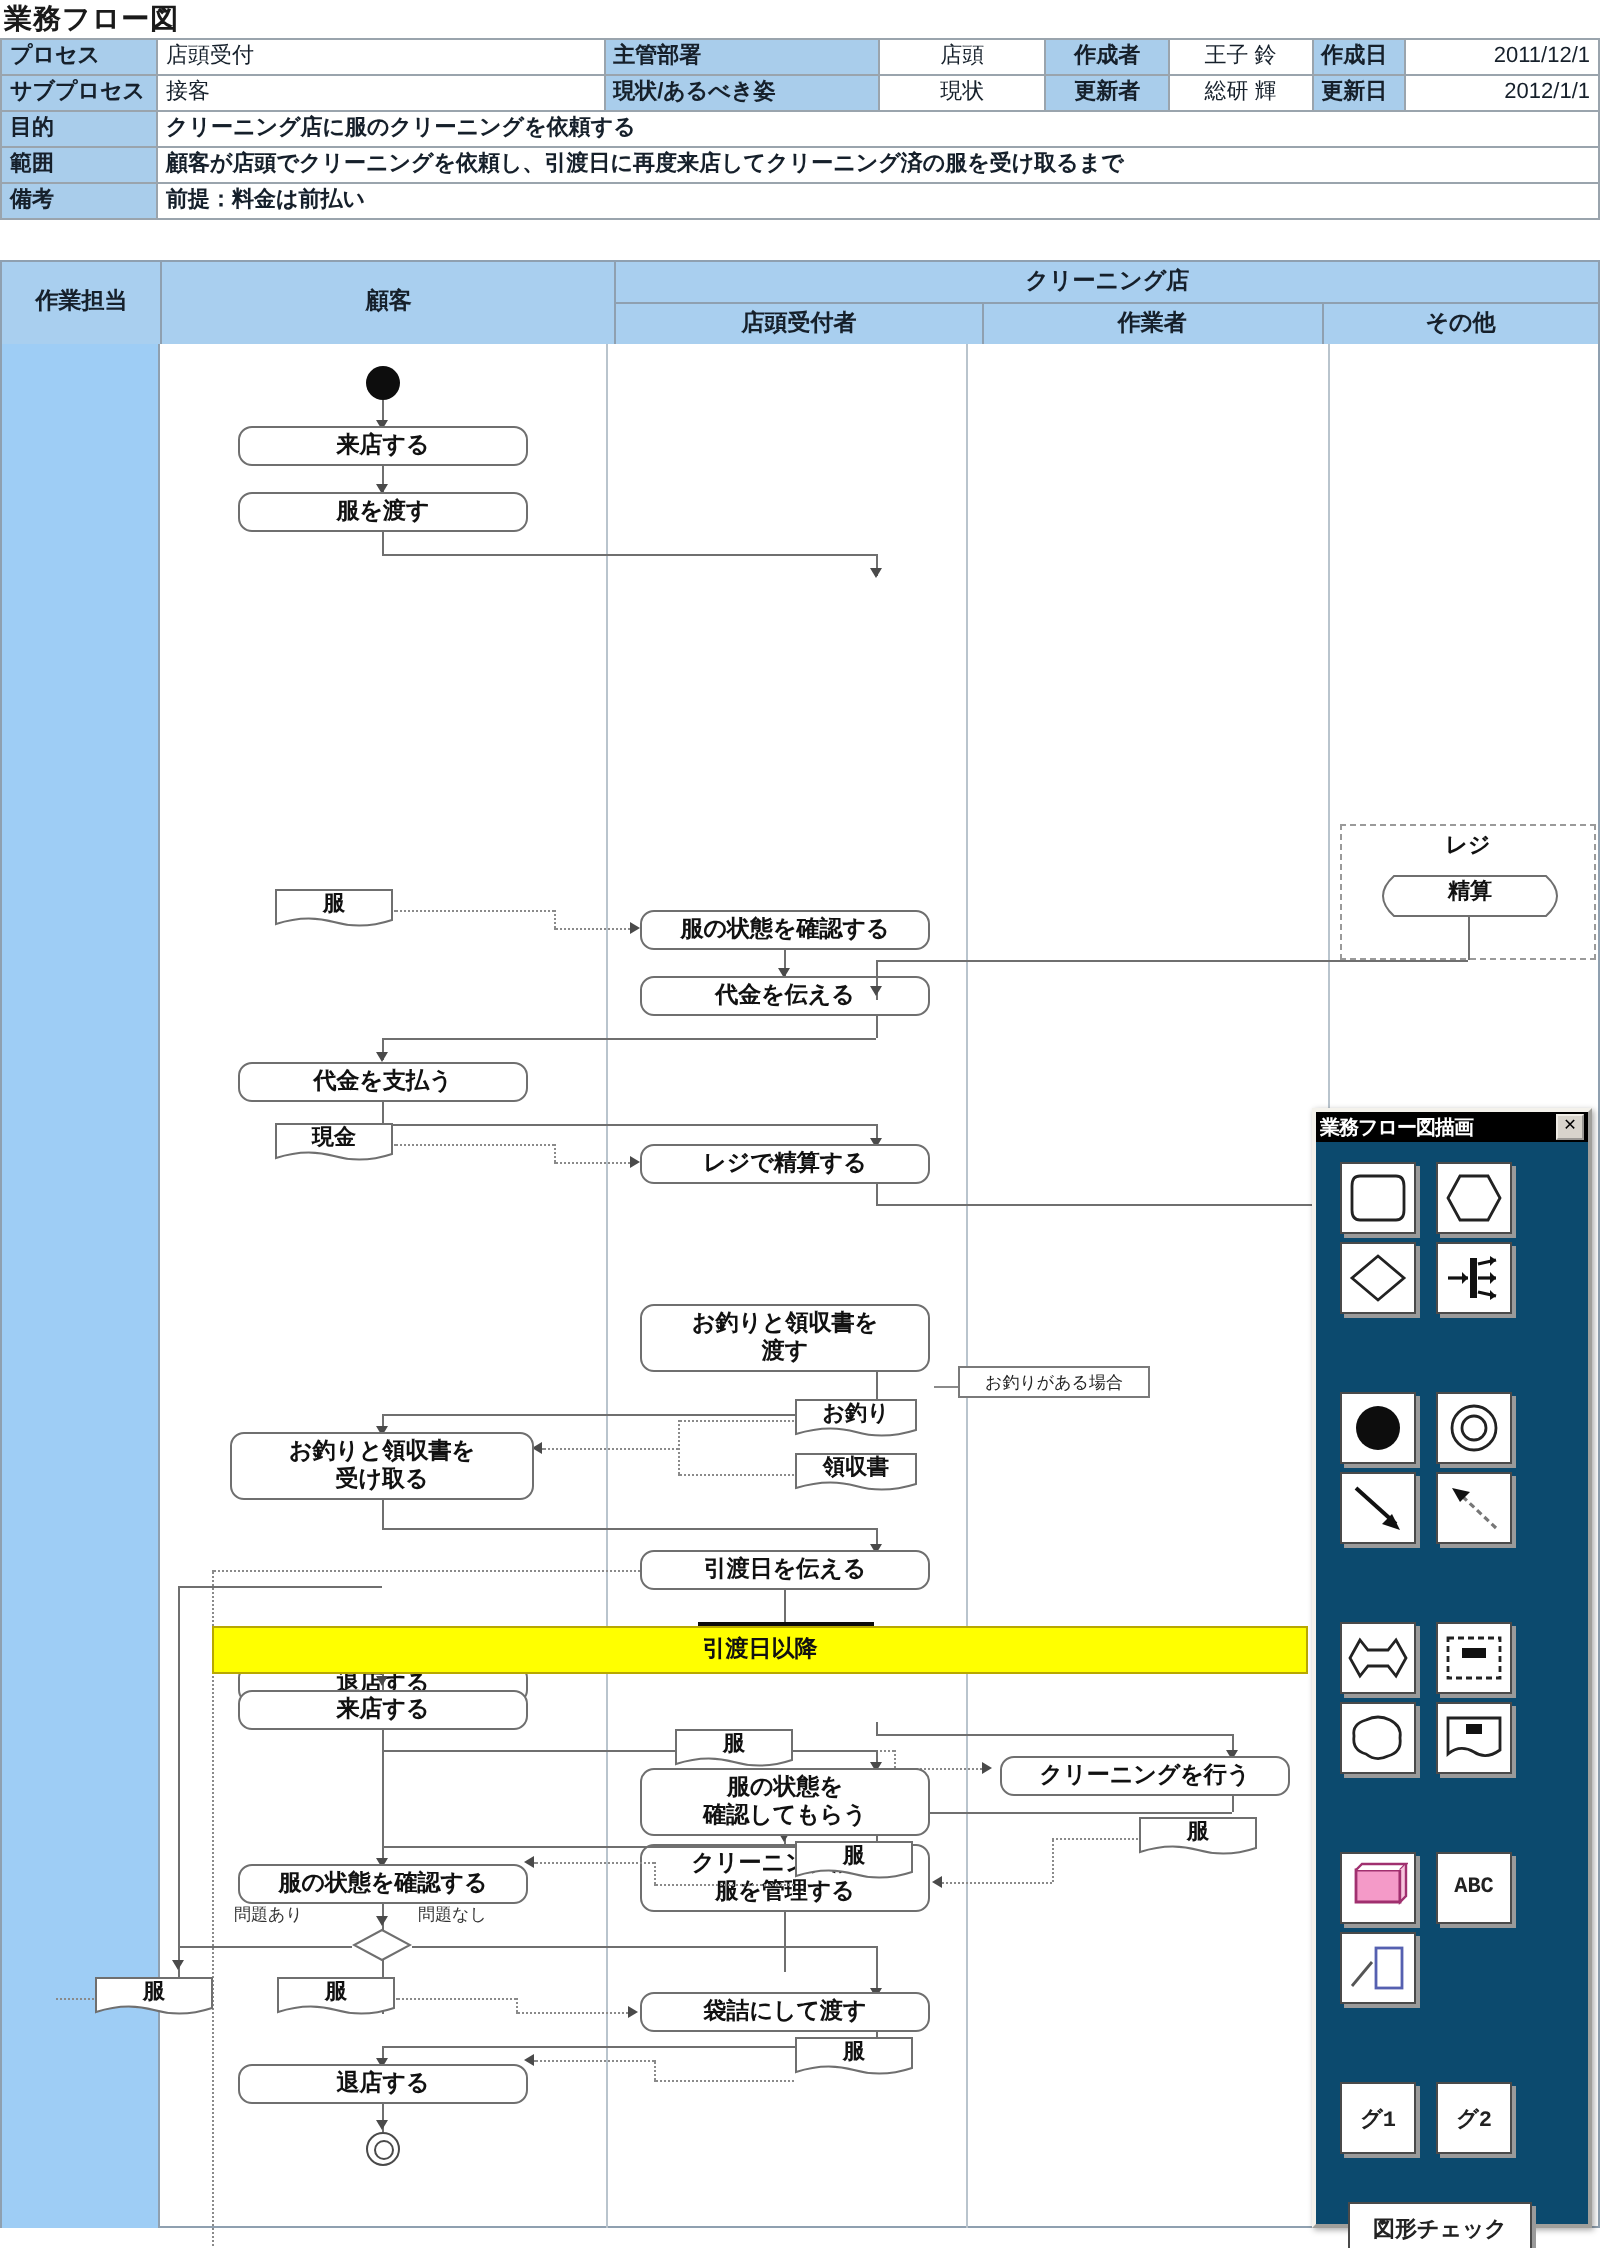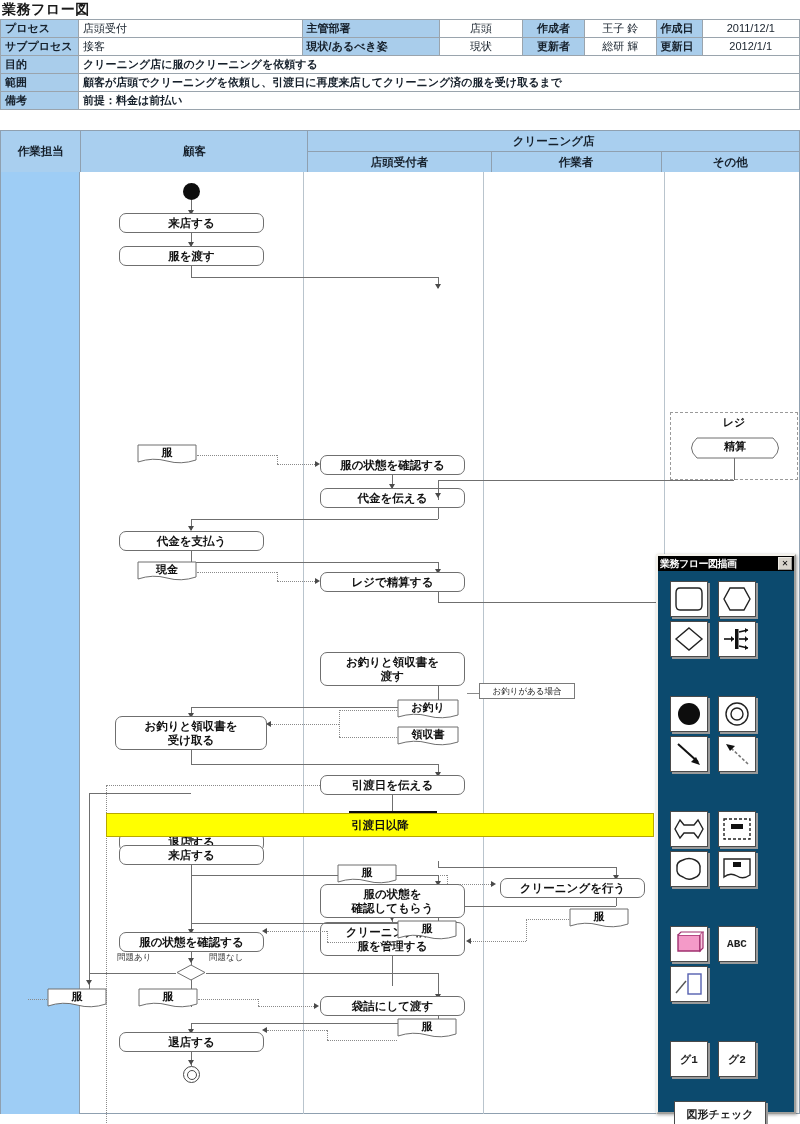--- a/index.html
+++ b/index.html
@@ -43,21 +43,21 @@
     line-height: 15px;
     white-space: nowrap;
     overflow: hidden;
   }
   .lbl {
     background: #a9cdeb;
     font-weight: 700;
   }
   .val { background: #ffffff; }
   .ctr { text-align: center; }
-  .rgt { text-align: center; }
+  .rgt { text-align: right; }
 
   
   #lane-head {
     position: absolute;
     left: 0; top: 130px;
     width: 800px;
     border-collapse: collapse;
     font-size: 11.5px;
     color: #16202b;
   }

